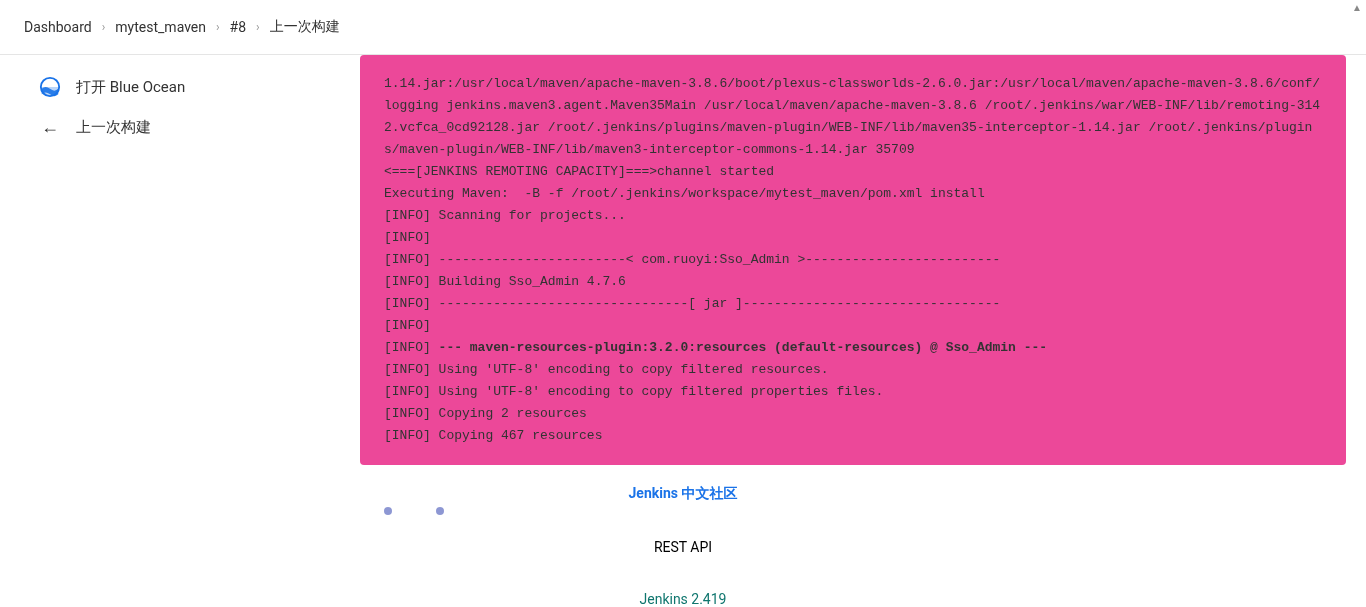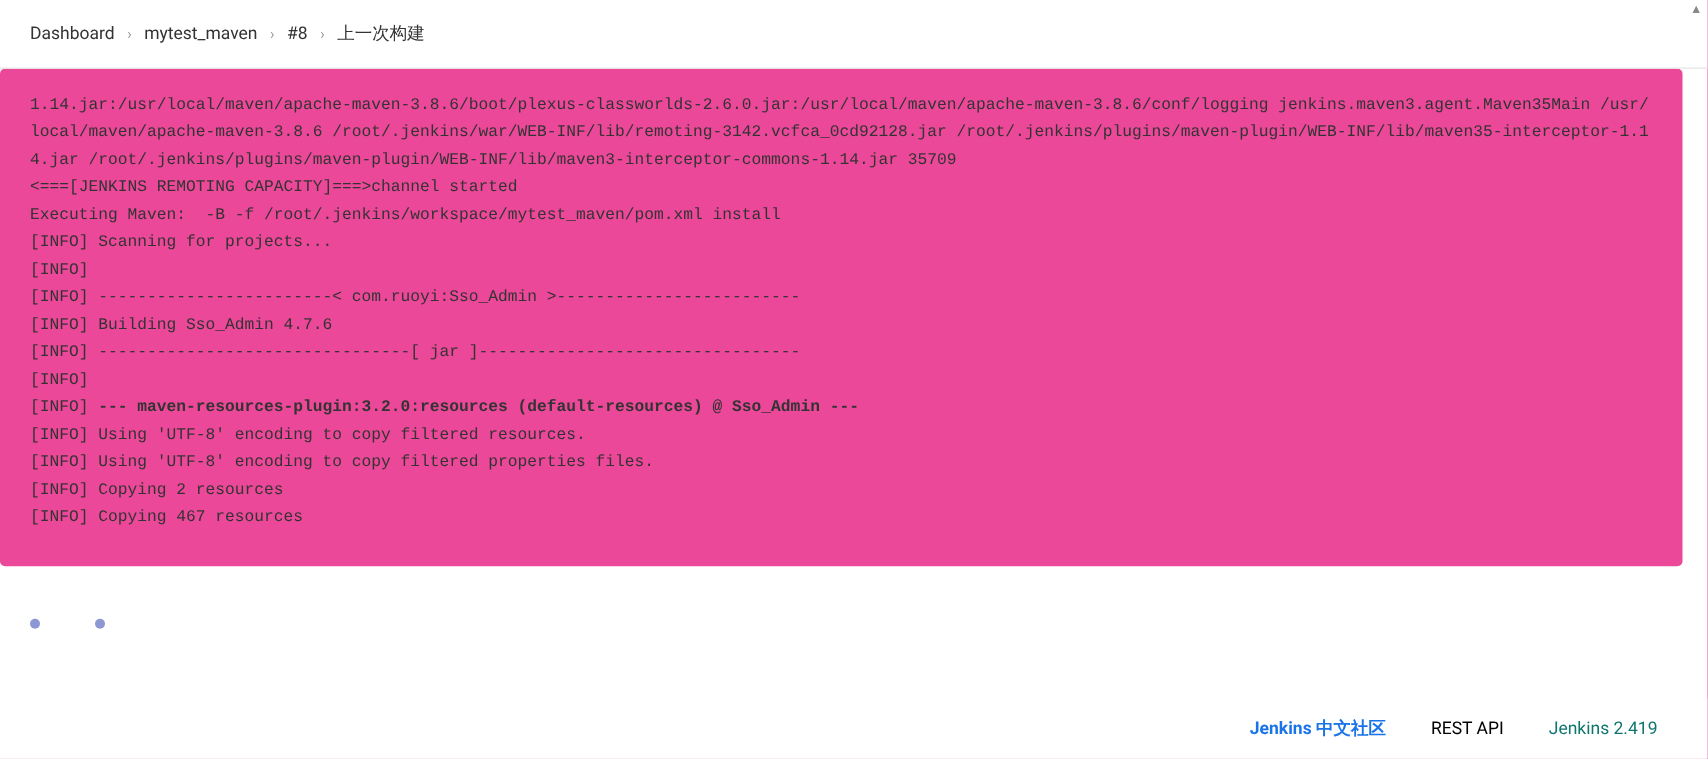--- a/index.html
+++ b/index.html
@@ -114,20 +114,21 @@
       left: 0;
       height: 48px;
       display: flex;
       align-items: center;
       justify-content: flex-end;
       padding: 0 40px;
       gap: 36px;
       font-size: 14px;
       color: #333;
       background: #fff;
+      flex-direction: column;
     }
     .footer-link {
       color: #1a73e8;
       font-weight: bold;
       cursor: pointer;
     }
     .footer-text {
       color: #000000;
       cursor: pointer;
     }
@@ -149,20 +150,36 @@
   <span class="breadcrumb-item">Dashboard</span>
   <span class="breadcrumb-sep">›</span>
   <span class="breadcrumb-item">mytest_maven</span>
   <span class="breadcrumb-sep">›</span>
   <span class="breadcrumb-item">#8</span>
   <span class="breadcrumb-sep">›</span>
   <span class="breadcrumb-item">上一次构建</span>
 </div>
 
 <div class="layout">
+  <div class="sidebar">
+    <div class="sidebar-item">
+      <span class="icon">
+        <svg class="blueocean-icon" viewBox="0 0 24 24">
+          <circle cx="12" cy="12" r="10" fill="none" stroke="#1a73e8" stroke-width="2"></circle>
+          <path d="M 3 14 Q 7 10, 12 14 Q 17 18, 21 14 L 21 20 Q 17 24, 12 20 Q 7 16, 3 20 Z" fill="#1a73e8" opacity="0.9"></path>
+          <path d="M 2 12 A 10 10 0 0 0 22 12" fill="#1a73e8" opacity="0.3"></path>
+        </svg>
+      </span>
+      <span class="label">打开 Blue Ocean</span>
+    </div>
+    <div class="sidebar-item">
+      <span class="icon arrow-icon">←</span>
+      <span class="label">上一次构建</span>
+    </div>
+  </div>
 
   <div class="main">
     <div class="console-box" id="console-output"><div>1.14.jar:/usr/local/maven/apache-maven-3.8.6/boot/plexus-classworlds-2.6.0.jar:/usr/local/maven/apache-maven-3.8.6/conf/logging jenkins.maven3.agent.Maven35Main /usr/local/maven/apache-maven-3.8.6 /root/.jenkins/war/WEB-INF/lib/remoting-3142.vcfca_0cd92128.jar /root/.jenkins/plugins/maven-plugin/WEB-INF/lib/maven35-interceptor-1.14.jar /root/.jenkins/plugins/maven-plugin/WEB-INF/lib/maven3-interceptor-commons-1.14.jar 35709</div><div>&lt;===[JENKINS REMOTING CAPACITY]===&gt;channel started</div><div>Executing Maven:  -B -f /root/.jenkins/workspace/mytest_maven/pom.xml install</div><div>[INFO] Scanning for projects...</div><div>[INFO] </div><div>[INFO] ------------------------&lt; com.ruoyi:Sso_Admin &gt;-------------------------</div><div>[INFO] Building Sso_Admin 4.7.6</div><div>[INFO] --------------------------------[ jar ]---------------------------------</div><div>[INFO] </div><div>[INFO] <span class="bold">--- maven-resources-plugin:3.2.0:resources (default-resources) @ Sso_Admin ---</span></div><div>[INFO] Using 'UTF-8' encoding to copy filtered resources.</div><div>[INFO] Using 'UTF-8' encoding to copy filtered properties files.</div><div>[INFO] Copying 2 resources</div><div>[INFO] Copying 467 resources</div></div>
     <div class="loading-dots">
       <div class="dot"></div>
       <div class="dot"></div>
     </div>
   </div>
 </div>
 

